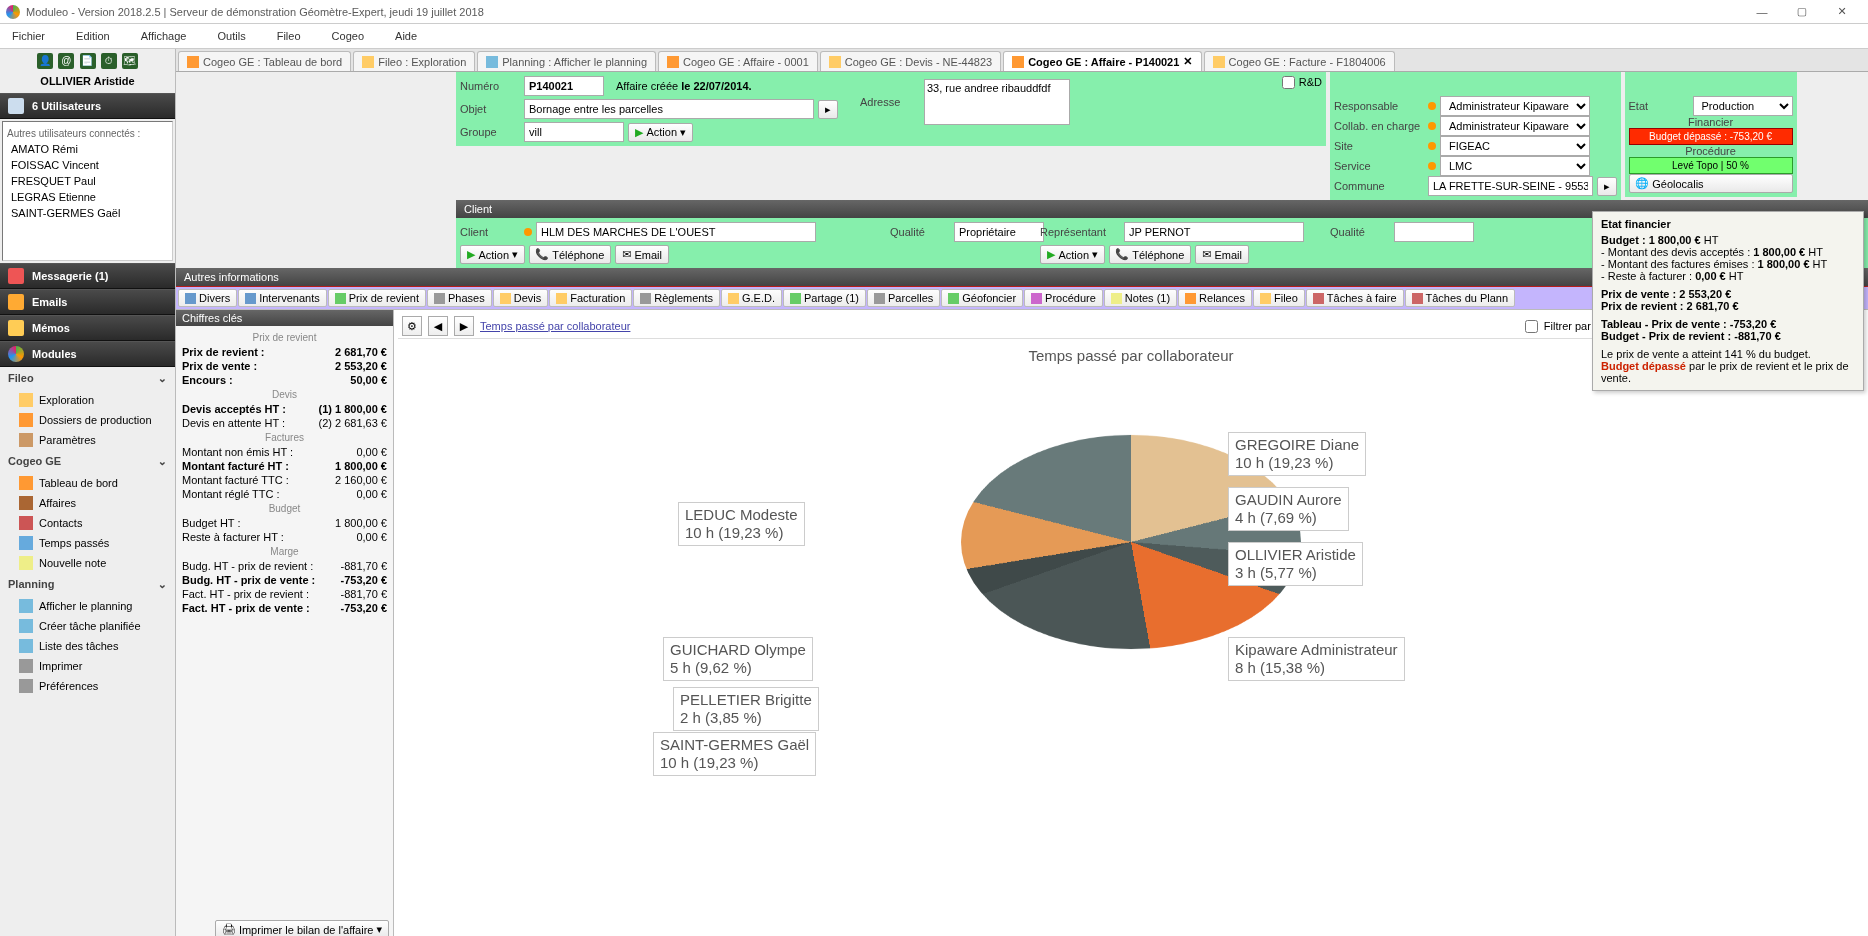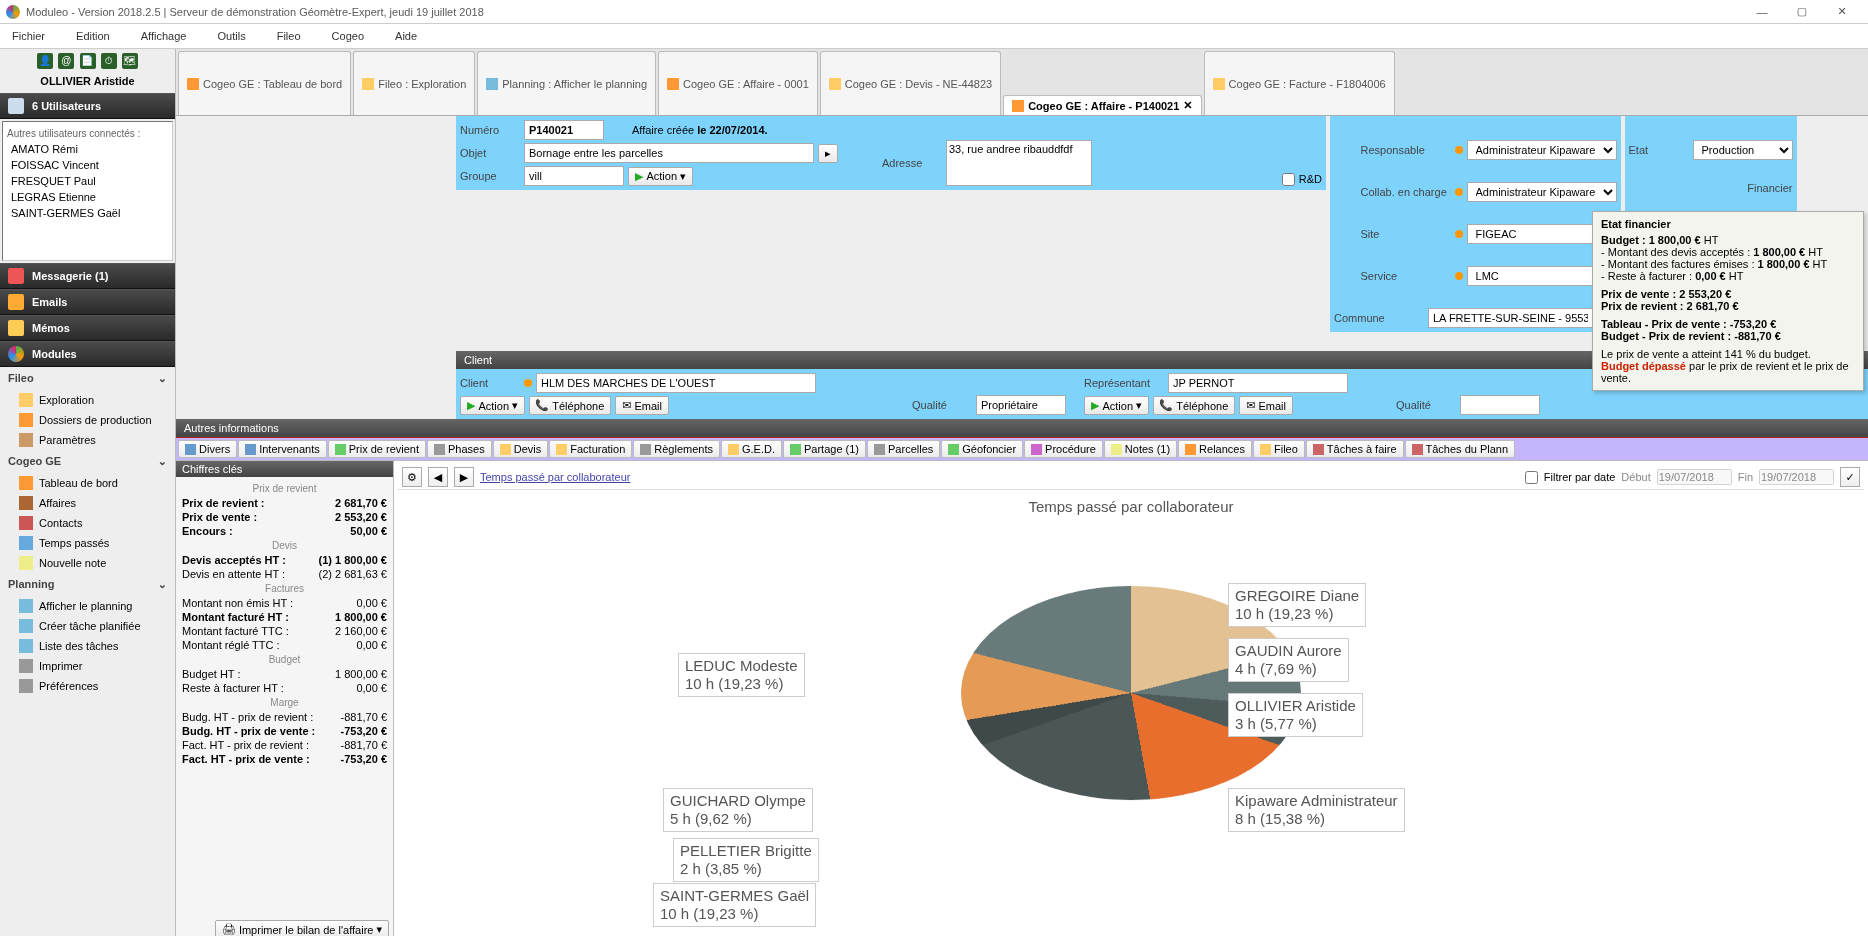--- a/index.html
+++ b/index.html
@@ -19,24 +19,24 @@
 .darkheader .hicon { width: 16px; height: 16px; margin-right: 8px; border-radius: 2px; }
 .userlist { background: #fff; border: 1px inset #ccc; margin: 2px; height: 140px; padding: 4px; overflow: auto; }
 .userlist .label { color: #666; font-size: 10px; padding: 2px 0; }
 .userlist .u { padding: 2px 4px; }
 .navsection { padding: 5px 8px; font-weight: bold; display: flex; justify-content: space-between; color: #444; }
 .navitem { padding: 3px 8px 3px 37px; display: flex; align-items: center; }
 .navitem .ni-icon { width: 14px; height: 14px; margin-right: 6px; margin-left: -18px; display: inline-block; }
 .content { flex: 1; background: #eee; display: flex; flex-direction: column; position: relative; }
 .tabs { background: #e4e4e4; border-bottom: 1px solid #aaa; padding: 2px 2px 0; display: flex; }
 .tab { background: #f5f5f5; border: 1px solid #bbb; border-bottom: none; padding: 3px 8px; margin-right: 2px; border-radius: 3px 3px 0 0; display: flex; align-items: center; font-size: 11px; color: #555; }
-.tab.active { background: #fff; font-weight: bold; color: #000; margin-top: 44px; }
+.tab.active { background: #fff; font-weight: bold; color: #000; }
 .tab .ticon { width: 12px; height: 12px; margin-right: 4px; }
 .panel-header { background: linear-gradient(#666, #444); color: #fff; padding: 3px 8px; font-size: 11px; }
-.form-area { background: #7dd3fc; padding: 4px; display: flex; gap: 22px; align-items: flex-end; }
+.form-area { background: #86efac; padding: 4px; display: flex; gap: 0; }
 .form-col { display: flex; flex-direction: column; gap: 3px; }
 .field { display: flex; align-items: center; gap: 4px; }
 .field label { min-width: 60px; color: #444; }
 .field input, .field select, .combo { border: 1px solid #aaa; background: #fff; padding: 2px 4px; height: 20px; font-size: 11px; }
 .btn { border: 1px solid #aaa; background: linear-gradient(#fff,#e9e9e9); padding: 2px 6px; border-radius: 2px; font-size: 11px; display: inline-flex; align-items: center; gap: 3px; }
 .status-dot { width: 8px; height: 8px; border-radius: 50%; display: inline-block; }
 .orange-dot { background: #ff9800; }
 .red-box { background: #ff2b00; color: #fff; text-align: center; padding: 2px; font-size: 10px; border: 1px solid #990000; }
 .green-box { background: #71ff6e; text-align: center; padding: 2px; font-size: 10px; border: 1px solid #2b9c2b; }
 .subtabs { background: #c4b5fd; border-top: 1px solid #b91c1c; border-bottom: 1px solid #bbb; padding: 2px; display: flex; flex-wrap: wrap; gap: 1px; }
@@ -231,21 +231,21 @@
         </div>
     </div>
 
     <div style="display:flex;gap:4px;padding:0 0 0 280px;">
       <div style="flex:0 0 870px">
         <div class="form-area">
           <div class="form-col" style="width:400px">
             <div class="field">
                 <label>Numéro</label>
                 <input style="width: 80px; font-weight: bold;" value="P140021">
-                <span style="margin-left:24px"><span>Affaire créée</span> <b>le 22/07/2014.</b></span>
+                <span style="margin-left:8px"><span>Affaire créée</span> <b>le 22/07/2014.</b></span>
               </div>
             <div class="field">
                 <label>Objet</label>
                 <input style="width: 290px;" value="Bornage entre les parcelles">
                 <span class="btn">▸</span>
               </div>
             <div class="field">
                 <label>Groupe</label>
                 <input style="width: 100px;" value="vill">
                 <span class="btn"><span style="color:#2a2">▶</span><span>Action</span> ▾</span>

